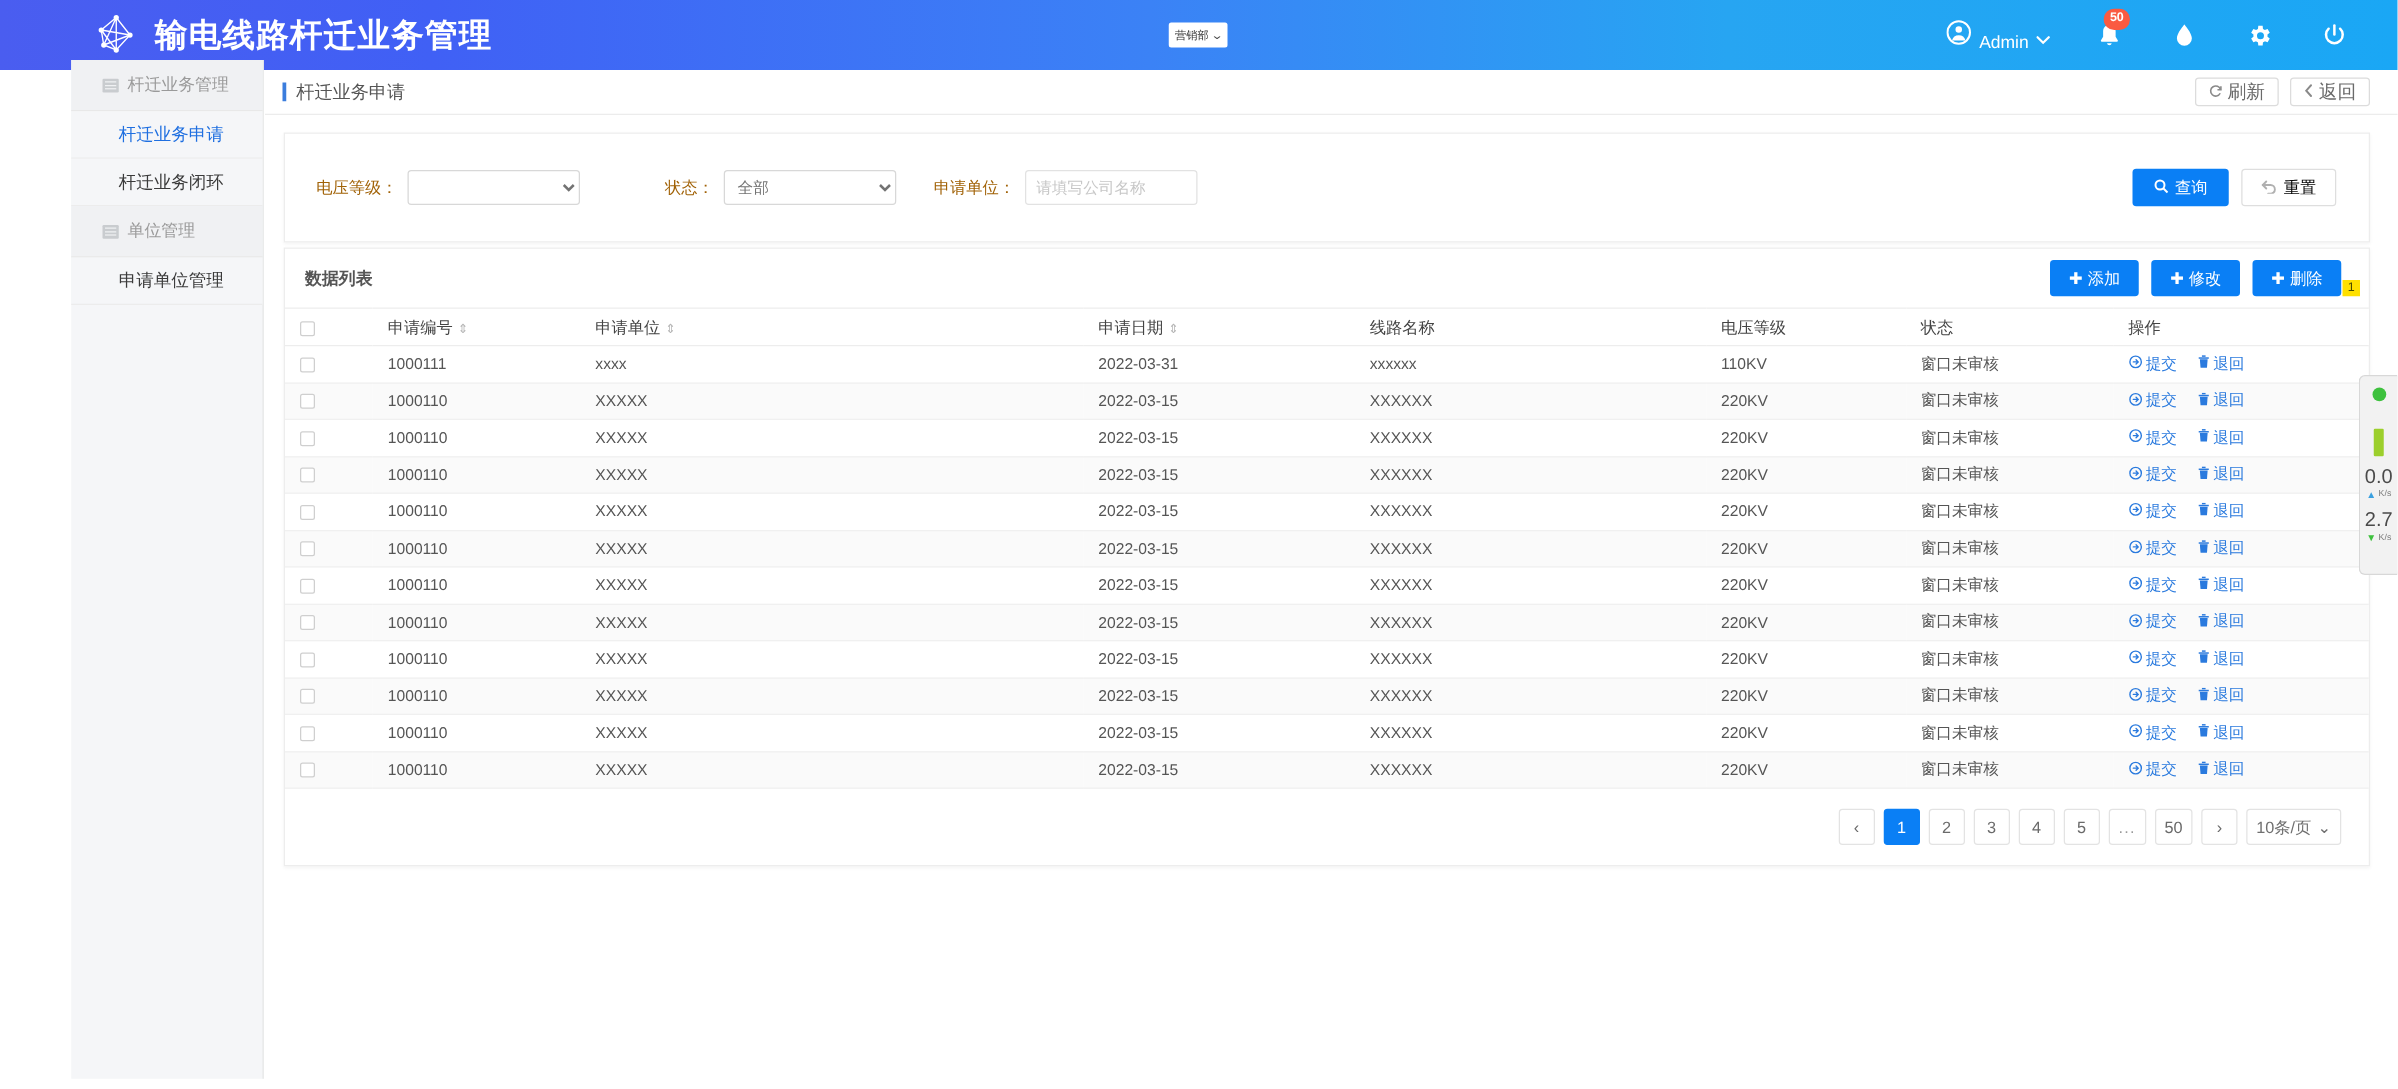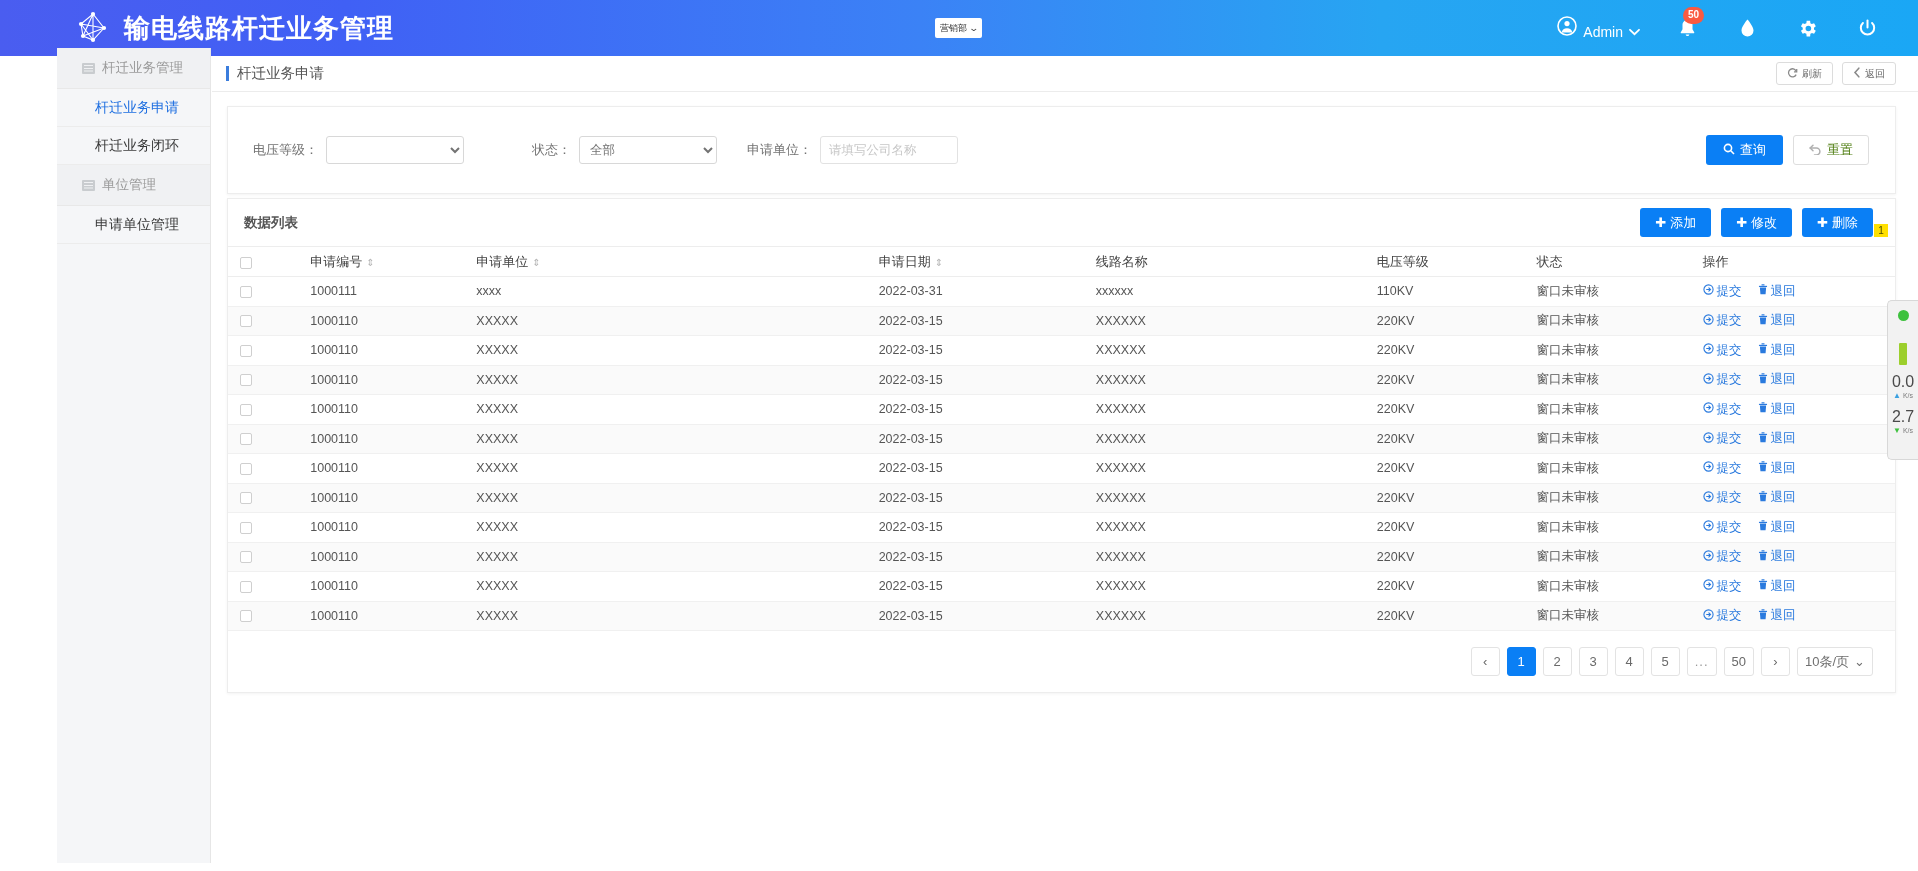--- a/index.html
+++ b/index.html
@@ -101,34 +101,34 @@
   .page-head .bar {
     width: 3px; height: 15px; background: #3b7ddd; margin-right: 8px;
   }
   .page-head .ptitle { font-size: 14.5px; color: #555; }
   .page-head-actions {
     position: absolute; right: 22px; display: flex; gap: 9px;
   }
   .ghost-btn {
     border: 1px solid #dcdcdc; background: #fff;
     height: 23px; padding: 0 10px; border-radius: 3px;
-    font-size: 10px; color: #6a6a6a;
+    font-size: 15px; color: #6a6a6a;
     display: flex; align-items: center; gap: 4px; cursor: pointer;
     font-family: "Liberation Sans", sans-serif;
   }
 
   .panel {
     margin: 14px 22px 0 15px;
     background: #fff;
     border: 1px solid #ededed;
     box-shadow: 0 1px 3px rgba(0,0,0,.05);
   }
   .filter-panel { height: 88px; display: flex; align-items: center; position: relative; }
   .filter-row { display: flex; align-items: center; padding-left: 25px; }
-  .f-label { font-size: 13px; color: #737373; margin-right: 8px; white-space: nowrap; }
+  .f-label { font-size: 13px; color: #a16207; margin-right: 8px; white-space: nowrap; }
   .f-select {
     width: 138px; height: 28px;
     border: 1px solid #d8d8d8; border-radius: 3px; background: #fff;
     font-size: 12.5px; color: #737373; padding: 0 6px;
     font-family: "Liberation Sans", sans-serif;
   }
   .f-input {
     width: 138px; height: 28px;
     border: 1px solid #e2e2e2; border-radius: 3px; background: #fff;
     font-size: 12.5px; color: #333; padding: 0 8px;
@@ -140,21 +140,21 @@
   .filter-actions {
     position: absolute; right: 26px; display: flex; gap: 10px; align-items: center;
   }
   .btn-primary {
     background: #0a7ff5; color: #fff; border: 0;
     height: 30px; padding: 0 17px; border-radius: 3px;
     font-size: 13px; display: flex; align-items: center; gap: 5px;
     cursor: pointer; font-family: "Liberation Sans", sans-serif;
   }
   .btn-reset {
-    background: #fff; color: #4d7c0f; border: 1px solid #dedede;
+    background: #fff; color: #000000; border: 1px solid #dedede;
     height: 30px; padding: 0 15px; border-radius: 3px;
     font-size: 13px; display: flex; align-items: center; gap: 5px;
     cursor: pointer; font-family: "Liberation Sans", sans-serif; justify-content: flex-end;
   }
 
   .list-panel { margin-top: 4px; padding-bottom: 10px; position: relative; }
   .list-head {
     height: 47px; display: flex; align-items: center;
     padding: 0 22px 0 16px; position: relative;
   }

